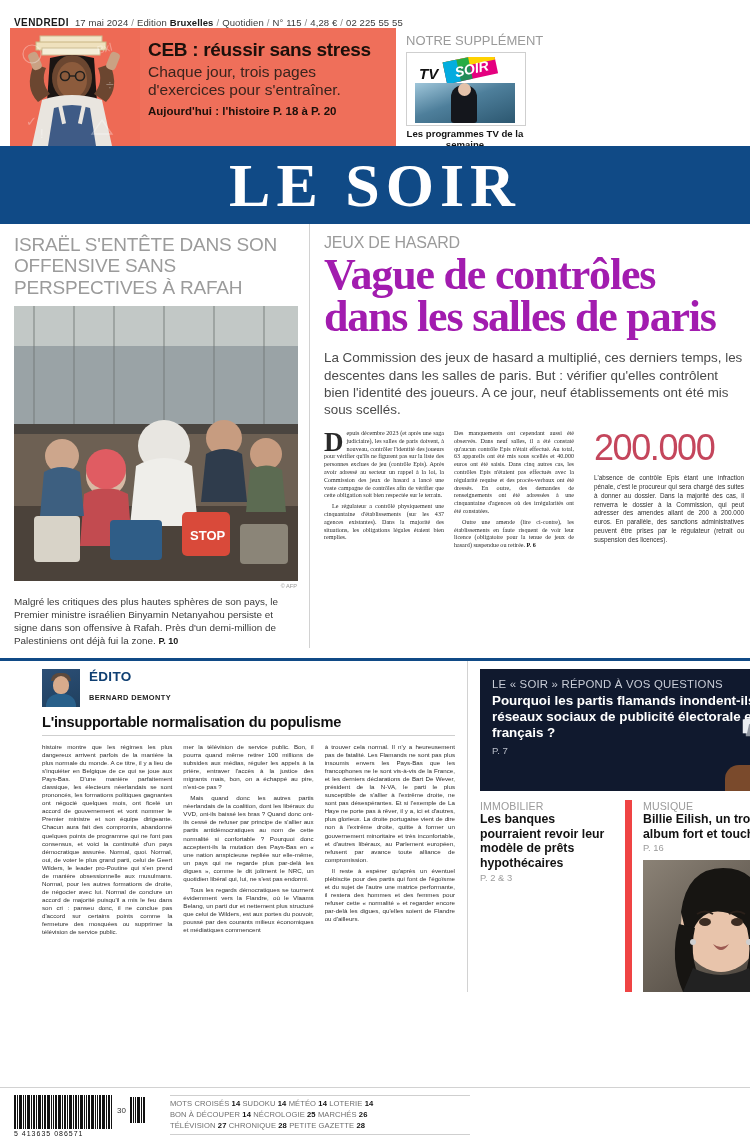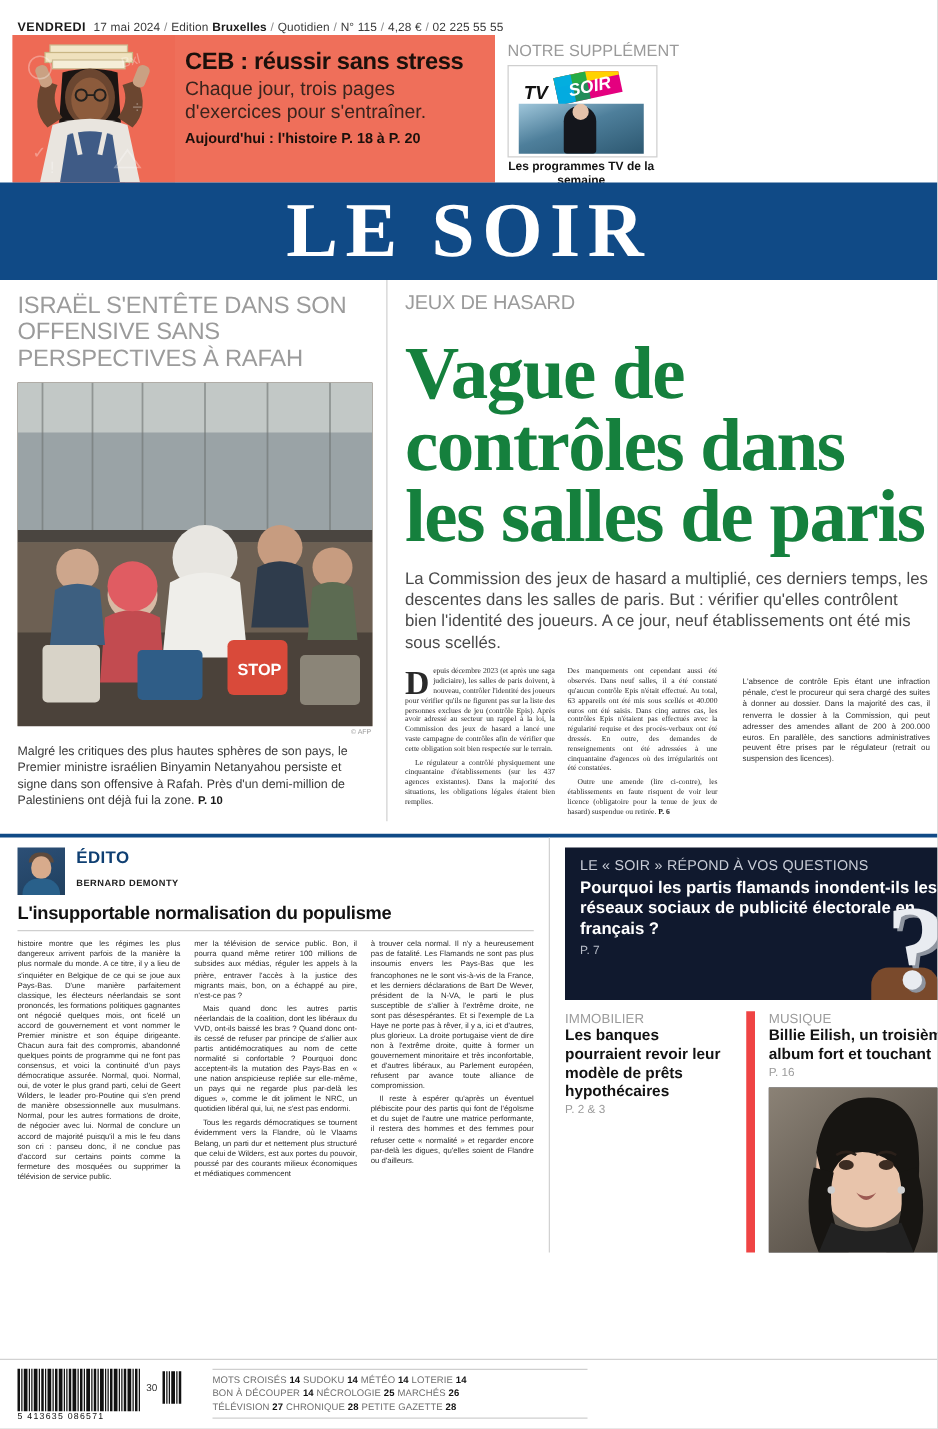--- a/index.html
+++ b/index.html
@@ -44,39 +44,39 @@
   .main{display:flex;border-top:0;}
   .colL{width:310px;box-sizing:border-box;padding:10px 12px 0 14px;border-right:1px solid #d2d2d2;}
   .colR{flex:1;box-sizing:border-box;padding:10px 12px 0 14px;}
 
   .lead-kicker{font-size:19px;color:#9b9b9b;line-height:1.12;letter-spacing:-.2px;font-weight:400;}
   .lead-photo{margin-top:8px;width:284px;height:275px;position:relative;overflow:hidden;background:#6c6257;}
   .lead-cap{font-size:9.9px;line-height:1.32;color:#3a3a3a;margin-top:6px;}
   .lead-cap .pg{font-weight:bold;color:#1a1a1a;font-size:9px;}
 
   .r-kicker{font-size:16px;color:#9b9b9b;letter-spacing:-.2px;}
-  .r-head{font-family:"Liberation Serif",serif;font-size:60px;font-weight:bold;line-height:.96;letter-spacing:-1.2px;color:#15803d;margin-top:18px;}
+  .r-head{font-family:"Liberation Serif",serif;font-size:44px;font-weight:bold;line-height:.96;letter-spacing:-1.2px;color:#a21caf;margin-top:2px;}
   .r-chapo{font-size:13.4px;line-height:1.28;color:#4a4a4a;margin-top:11px;}
 
   .artcols{display:flex;margin-top:12px;gap:10px;}
   .acol{width:120px;font-family:"Liberation Serif",serif;font-size:6.1px;line-height:1.28;text-align:justify;color:#2a2a2a;}
   .acol p{margin:0 0 3px 0;text-indent:8px;}
   .acol p.first{text-indent:0;}
   .dropcap{float:left;font-size:27px;line-height:.82;font-weight:bold;padding:1px 3px 0 0;font-family:"Liberation Serif",serif;}
   .sidebox{width:150px;padding-left:10px;}
   .bignum{font-size:36px;color:#c4465c;letter-spacing:-1.4px;line-height:1;font-weight:400;}
   .sidebox .st{font-size:6.4px;line-height:1.38;color:#2f2f2f;margin-top:8px;text-align:justify;}
   .pgref{font-weight:bold;color:#111;}
 
   
   .hr-thick{height:3px;background:#104a86;margin:10px 0 0 0;}
   .rule{height:1px;background:#cfcfcf;}
 
   
-  .bottom{display:flex;}
+  .bottom{display:flex;padding-left:28px;}
   .edito{width:440px;box-sizing:border-box;padding:8px 12px 0 14px;border-right:1px solid #d2d2d2;}
   .edhead{display:flex;align-items:flex-start;gap:9px;}
   .avatar{width:38px;height:38px;background:linear-gradient(160deg,#2c4f76,#20405f);position:relative;overflow:hidden;flex:none;}
   .avatar .fc{position:absolute;left:11px;top:7px;width:16px;height:18px;background:#d8ab8c;border-radius:50% 50% 45% 45%;}
   .avatar .hr2{position:absolute;left:9px;top:4px;width:20px;height:8px;background:#5d4a3d;border-radius:9px 9px 0 0;}
   .avatar .bd{position:absolute;left:4px;top:25px;width:30px;height:15px;background:#29608a;border-radius:12px 12px 0 0;}
   .ed-t{font-size:13.5px;font-weight:bold;color:#0f3f72;letter-spacing:.3px;}
   .ed-by{font-size:7.4px;font-weight:bold;color:#1d1d1d;letter-spacing:.4px;margin-top:9px;}
   .ed-title{font-size:14.6px;font-weight:bold;margin-top:7px;color:#111;letter-spacing:-.2px;}
   .ed-cols{display:flex;gap:11px;margin-top:7px;}
@@ -252,20 +252,21 @@
       <div class="artcols">
         <div class="acol">
           <p class="first"><span class="dropcap">D</span><span>epuis décembre 2023 (et après une saga judiciaire), les salles de paris doivent, à nouveau, contrôler l'identité des joueurs pour vérifier qu'ils ne figurent pas sur la liste des personnes exclues de jeu (contrôle Epis). Après avoir adressé au secteur un rappel à la loi, la Commission des jeux de hasard a lancé une vaste campagne de contrôles afin de vérifier que cette obligation soit bien respectée sur le terrain.</span></p>
           <p>Le régulateur a contrôlé physiquement une cinquantaine d'établissements (sur les 437 agences existantes). Dans la majorité des situations, les obligations légales étaient bien remplies.</p>
         </div>
         <div class="acol">
           <p class="first">Des manquements ont cependant aussi été observés. Dans neuf salles, il a été constaté qu'aucun contrôle Epis n'était effectué. Au total, 63 appareils ont été mis sous scellés et 40.000 euros ont été saisis. Dans cinq autres cas, les contrôles Epis n'étaient pas effectués avec la régularité requise et des procès-verbaux ont été dressés. En outre, des demandes de renseignements ont été adressées à une cinquantaine d'agences où des irrégularités ont été constatées.</p>
           <p><span>Outre une amende (lire ci-contre), les établissements en faute risquent de voir leur licence (obligatoire pour la tenue de jeux de hasard) suspendue ou retirée.</span> <span class="pgref">P. 6</span></p>
         </div>
         <div class="sidebox">
+          <div class="bignum">200.000</div>
           <div class="st">L'absence de contrôle Epis étant une infraction pénale, c'est le procureur qui sera chargé des suites à donner au dossier. Dans la majorité des cas, il renverra le dossier à la Commission, qui peut adresser des amendes allant de 200 à 200.000 euros. En parallèle, des sanctions administratives peuvent être prises par le régulateur (retrait ou suspension des licences).</div>
         </div>
       </div>
     </div>
   </div>
 
   <div class="hr-thick"></div>
 
   <div class="bottom">
 

